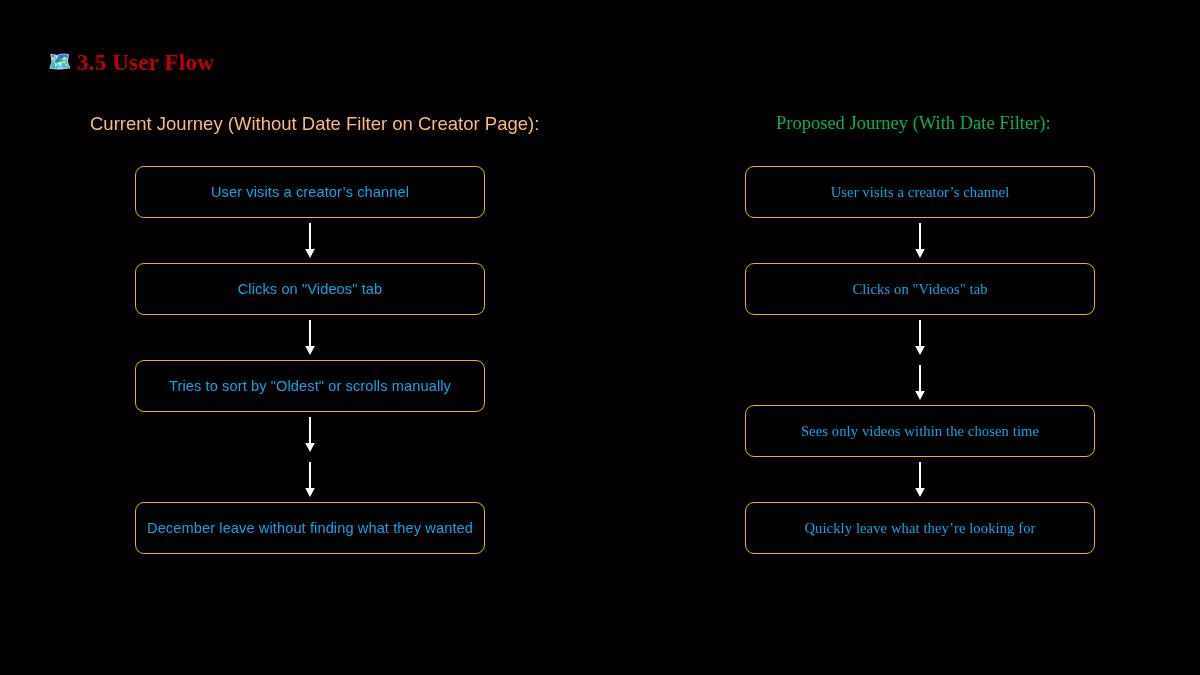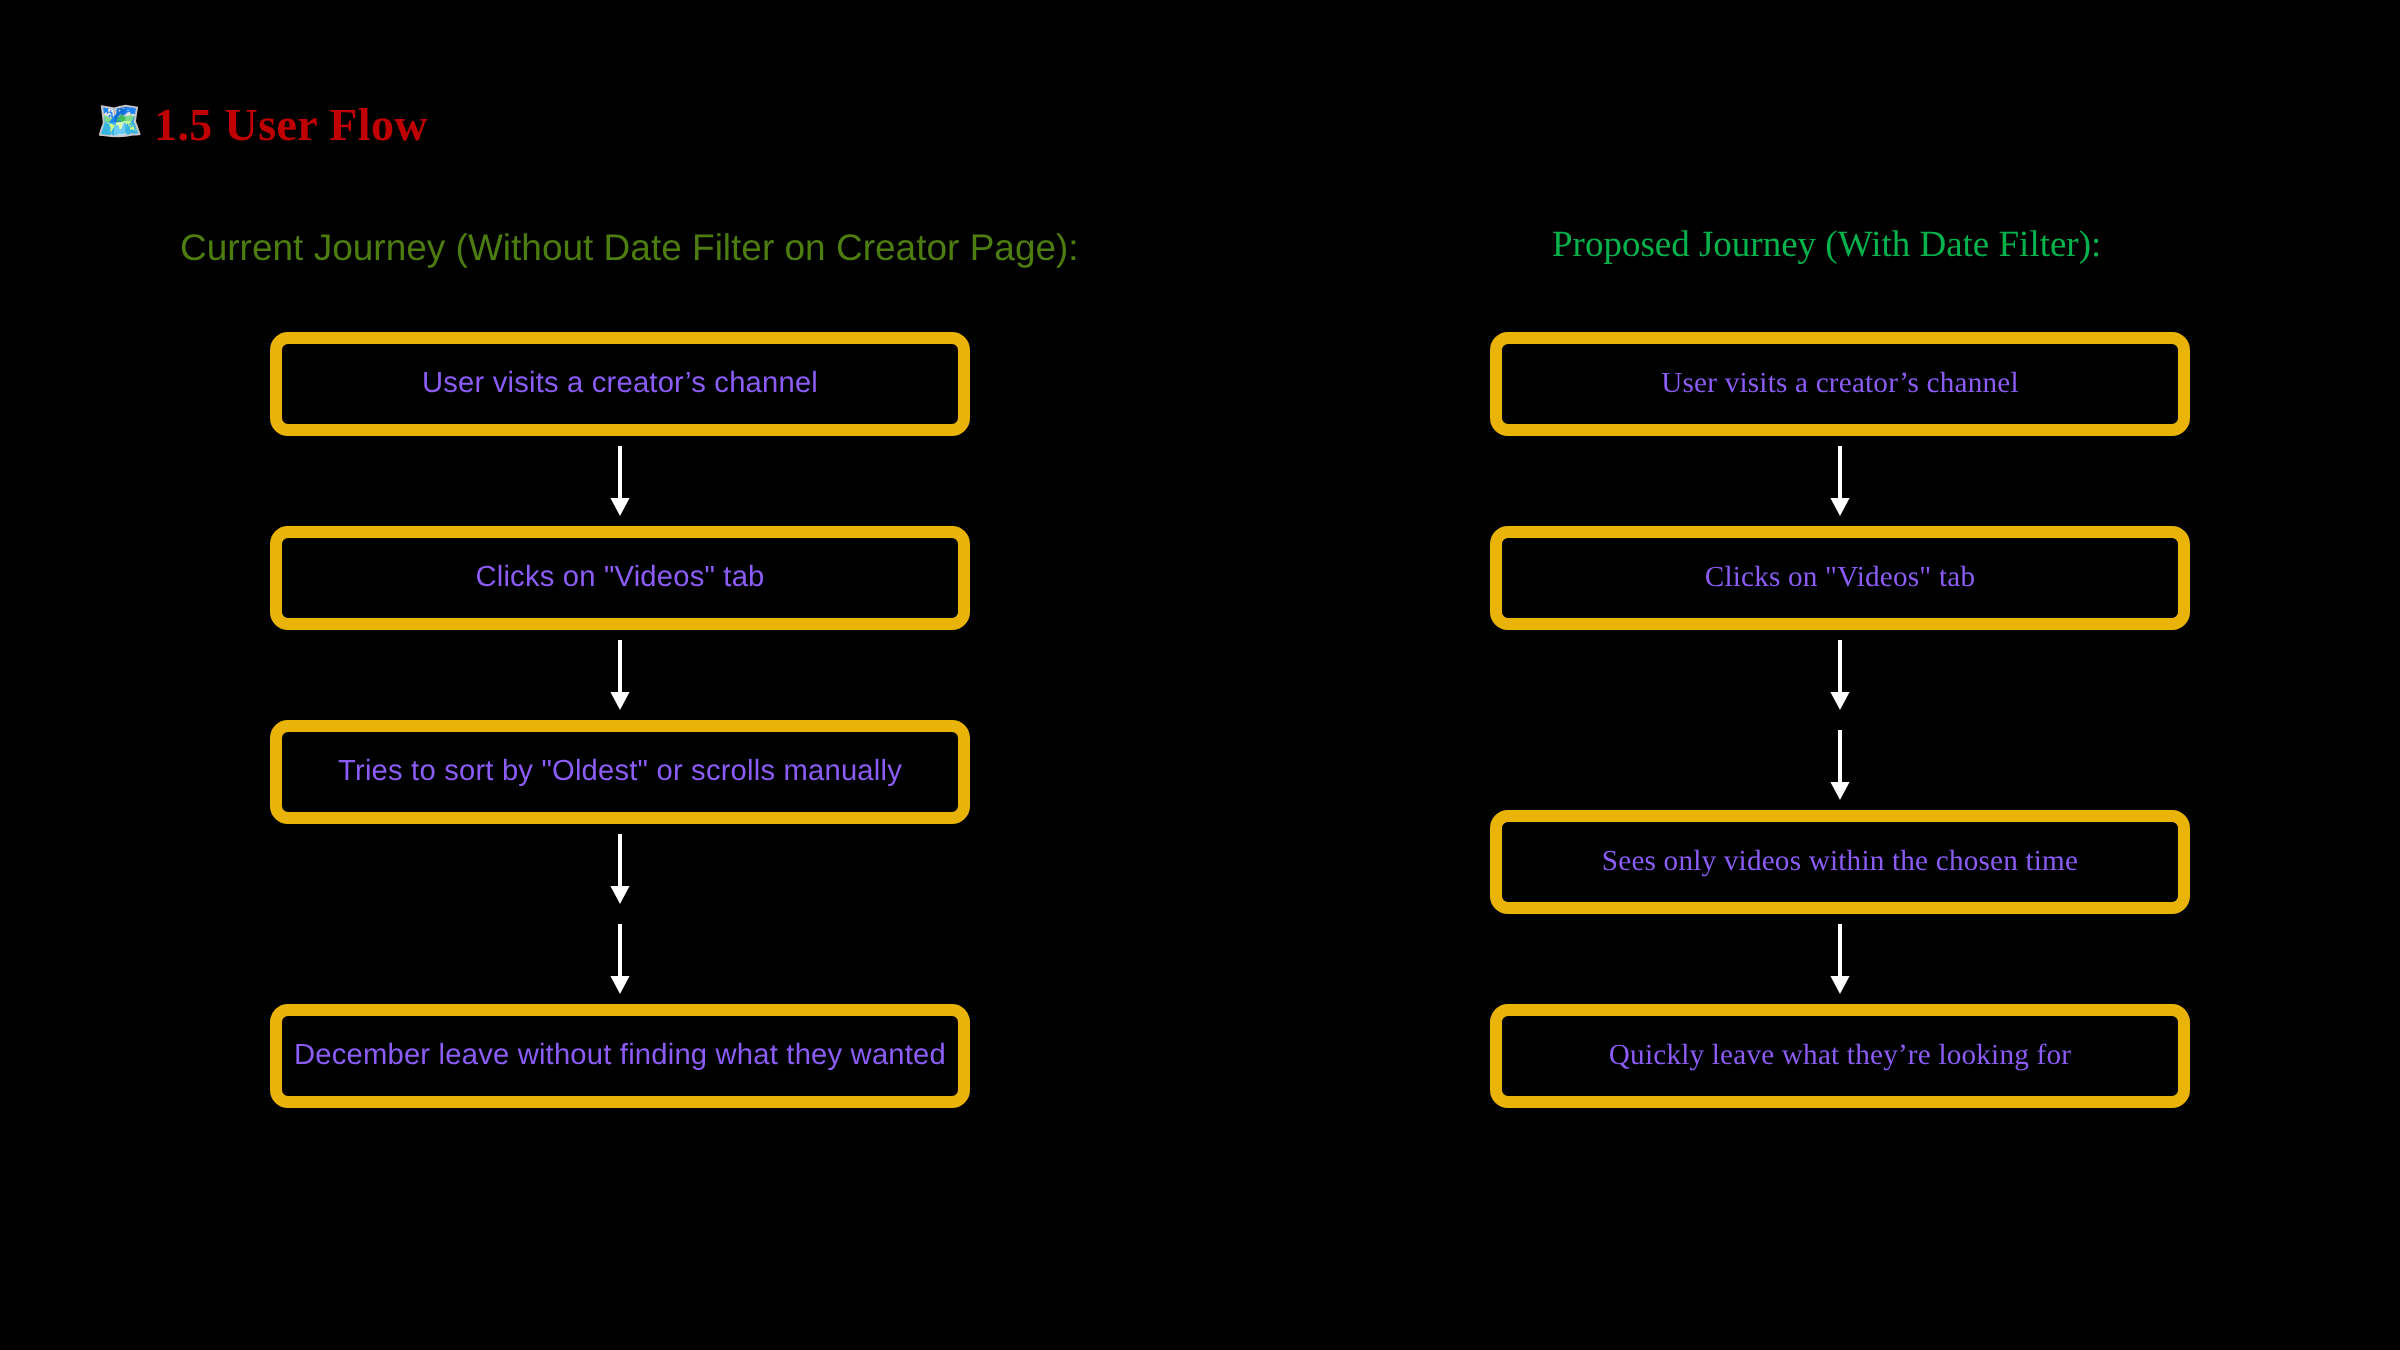--- a/index.html
+++ b/index.html
@@ -54,41 +54,41 @@
   }
   .column.left  { left: 90px;  width: 440px; }
   .column.right { left: 700px; width: 440px; font-family: Liberation Serif, serif; }
 
   .column-heading {
     font-size: 18.5px;
     line-height: 1.25;
     white-space: nowrap;
     margin: 0 0 31px 0;
   }
-  .column.left .column-heading  { color: #4d7c0f; margin-left: 0px; text-align: right; }
+  .column.left .column-heading  { color: #fdba74; margin-left: 0px; text-align: right; }
   .column.right .column-heading { color: #06B24C; margin-left: 76px; }
 
   .flow {
     position: relative;
     margin-left: 45px;
     width: 350px;
   }
 
   
   .node {
     box-sizing: border-box;
     width: 350px;
     height: 52px;
     border-radius: 9px;
-    border: 6px solid #eab308;
+    border: 1px solid #eab308;
     background: #000000;
     display: flex;
     align-items: center;
     justify-content: center;
-    color: #8b5cf6;
+    color: #0ea5e9;
     font-size: 14.6px;
     letter-spacing: 0.1px;
     text-align: center;
     white-space: nowrap;
   }
   .node.highlight {
     border: 1px solid #A0100F;
     background: linear-gradient(180deg, #AE1116 0%, #9D0D11 100%);
     color: #FFFFFF;
     box-shadow: 0 0 0 0 rgba(0,0,0,0);
@@ -103,21 +103,21 @@
   }
   .connector svg { display: block; }
 </style>
 </head>
 <body>
 
 <div class="slide">
 
   <div class="slide-title">
     <span class="title-emoji">🗺️</span>
-    <span class="title-text">1.5 User Flow</span>
+    <span class="title-text">3.5 User Flow</span>
   </div>
 
   <div class="column left">
     <div class="column-heading">Current Journey (Without Date Filter on Creator Page):</div>
     <div class="flow">
 
       <div class="node">User visits a creator’s channel</div>
       <div class="connector">
         <svg width="14" height="36" viewBox="0 0 14 36" aria-hidden="true">
           <line x1="7" y1="0" x2="7" y2="27" stroke="#FFFFFF" stroke-width="2"></line>

